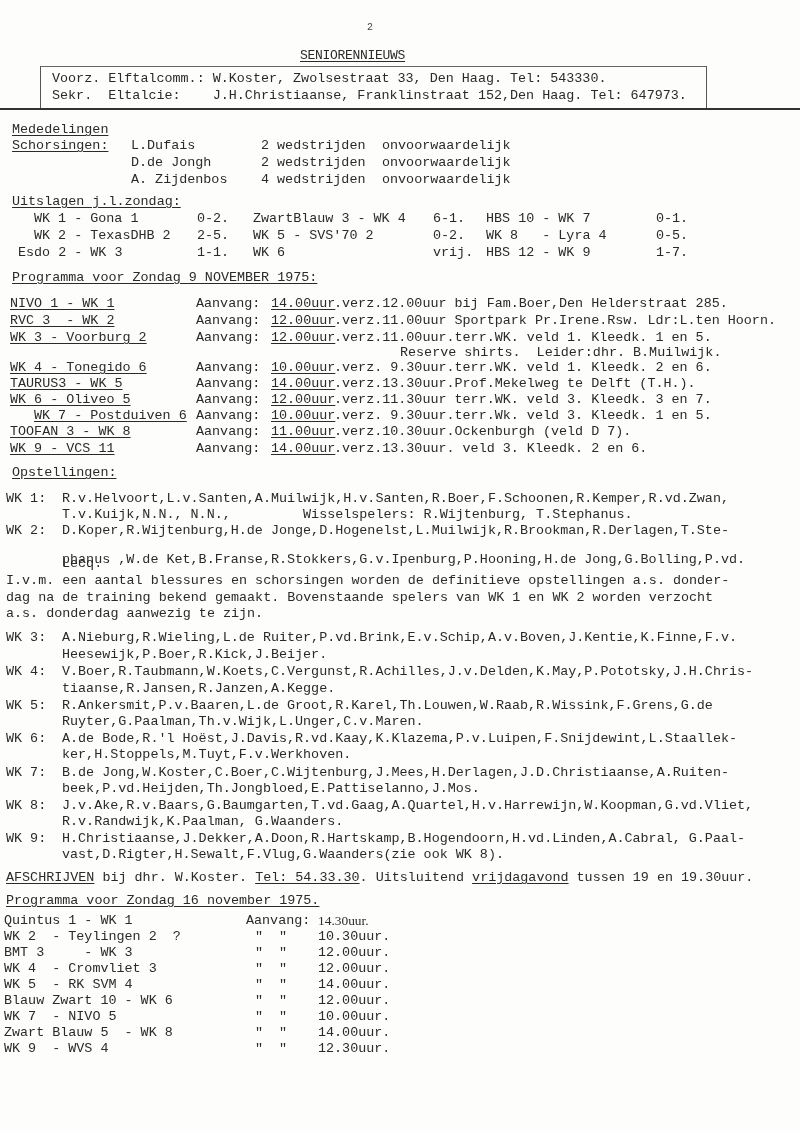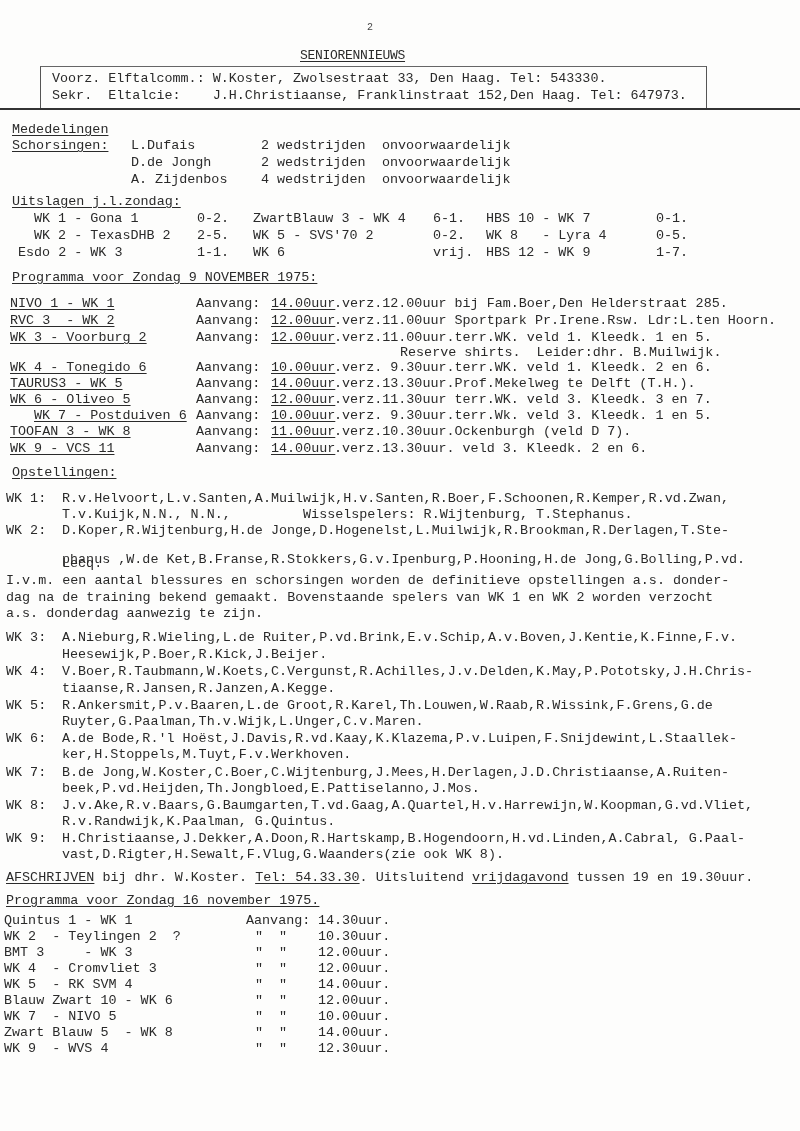--- a/index.html
+++ b/index.html
@@ -151,34 +151,34 @@
   <div class="abs lineup-label" style="top:731px;">WK 6:</div>
   <div class="abs lineup-text" style="top:731px;">A.de Bode,R.'l Hoëst,J.Davis,R.vd.Kaay,K.Klazema,P.v.Luipen,F.Snijdewint,L.Staallek-</div>
   <div class="abs lineup-cont" style="top:747px;">ker,H.Stoppels,M.Tuyt,F.v.Werkhoven.</div>
 
   <div class="abs lineup-label" style="top:765px;text-align:right;">WK 7:</div>
   <div class="abs lineup-text" style="top:765px;">B.de Jong,W.Koster,C.Boer,C.Wijtenburg,J.Mees,H.Derlagen,J.D.Christiaanse,A.Ruiten-</div>
   <div class="abs lineup-cont" style="top:781px;">beek,P.vd.Heijden,Th.Jongbloed,E.Pattiselanno,J.Mos.</div>
 
   <div class="abs lineup-label" style="top:798px;">WK 8:</div>
   <div class="abs lineup-text" style="top:798px;">J.v.Ake,R.v.Baars,G.Baumgarten,T.vd.Gaag,A.Quartel,H.v.Harrewijn,W.Koopman,G.vd.Vliet,</div>
-  <div class="abs lineup-cont" style="top:814px;">R.v.Randwijk,K.Paalman, G.Quintus.</div>
+  <div class="abs lineup-cont" style="top:814px;">R.v.Randwijk,K.Paalman, G.Waanders.</div>
 
   <div class="abs lineup-label" style="top:831px;">WK 9:</div>
   <div class="abs lineup-text" style="top:831px;">H.Christiaanse,J.Dekker,A.Doon,R.Hartskamp,B.Hogendoorn,H.vd.Linden,A.Cabral, G.Paal-</div>
   <div class="abs lineup-cont" style="top:847px;">vast,D.Rigter,H.Sewalt,F.Vlug,G.Waanders(zie ook WK 8).</div>
 </div>
 
 <div class="abs" style="left:6px;top:870px;"><span class="u">AFSCHRIJVEN</span><span> bij dhr. W.Koster. </span><span class="u">Tel: 54.33.30</span><span>. Uitsluitend </span><span class="u">vrijdagavond</span><span> tussen 19 en 19.30uur.</span></div>
 
 <div class="abs u" style="left:6px;top:893px;">Programma voor Zondag 16 november 1975.</div>
 <div>
   <div class="abs" style="left:4px;top:913px;">Quintus 1 - WK 1</div>
   <div class="abs" style="left:246px;top:913px;">Aanvang:</div>
-  <div class="abs" style="left:318px;top:913px;">14.30uur.</div>
+  <div class="abs" style="left:318px;top:913px;font-family:Liberation Serif, serif;">14.30uur.</div>
 
   <div class="abs" style="left:4px;top:929px;">WK 2  - Teylingen 2  ?</div>
   <div class="abs" style="left:255px;top:929px;">"  "</div>
   <div class="abs" style="left:318px;top:929px;">10.30uur.</div>
 
   <div class="abs" style="left:4px;top:945px;">BMT 3     - WK 3</div>
   <div class="abs" style="left:255px;top:945px;">"  "</div>
   <div class="abs" style="left:318px;top:945px;">12.00uur.</div>
 
   <div class="abs" style="left:4px;top:961px;">WK 4  - Cromvliet 3</div>

